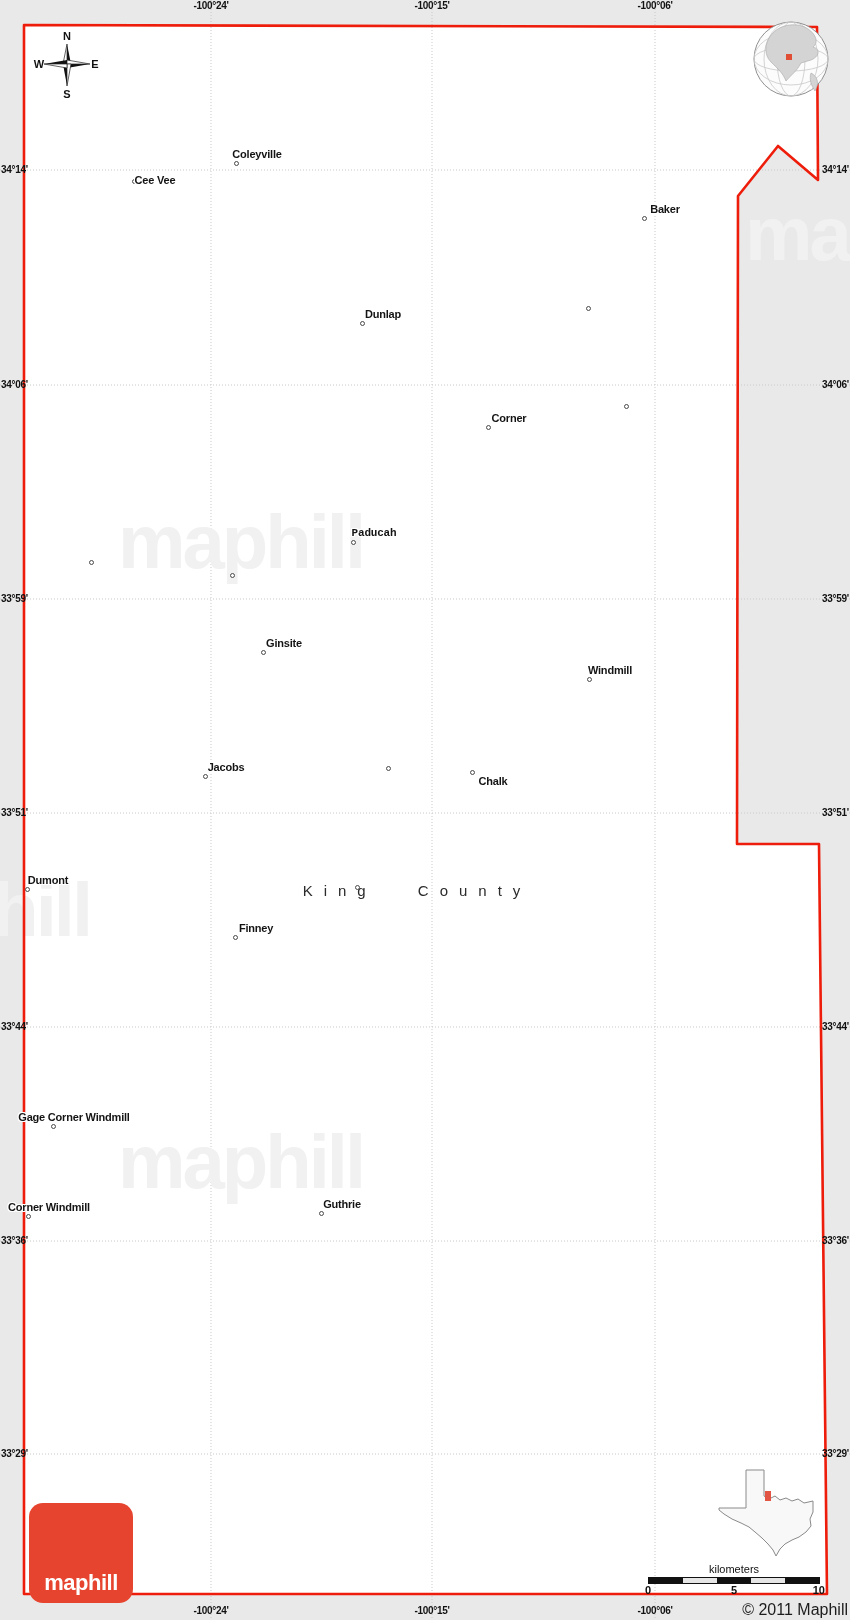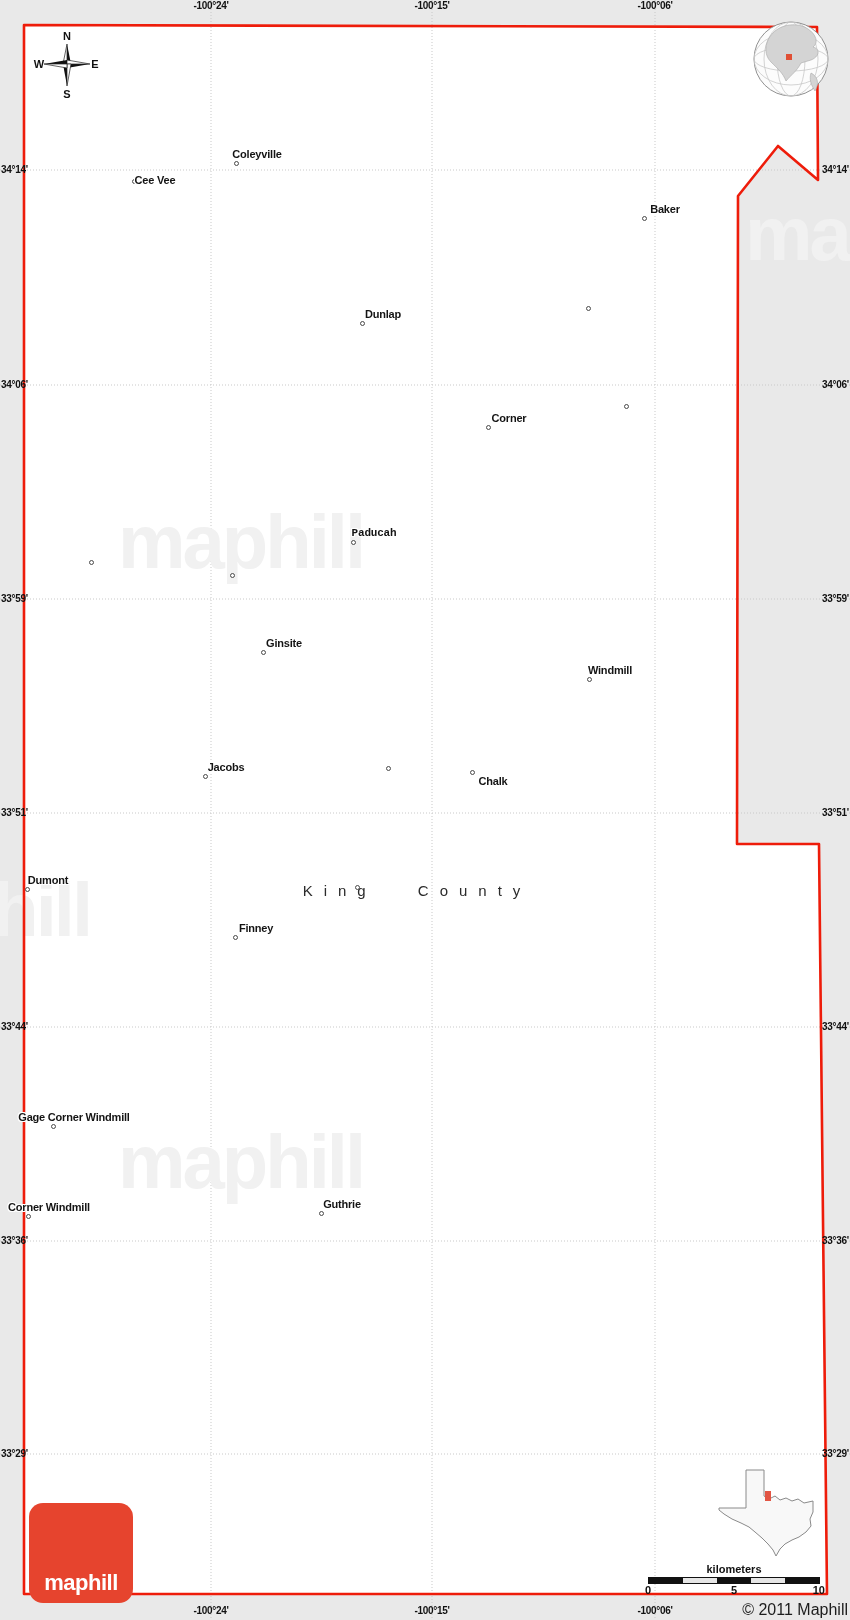--- a/index.html
+++ b/index.html
@@ -26,21 +26,21 @@
   #county-title{position:absolute;z-index:3;left:417px;top:882px;transform:translateX(-50%);
        font-size:15px;color:#2b2b2b;letter-spacing:11px;word-spacing:26px;white-space:nowrap;}
   #compass-svg{position:absolute;left:30px;top:26px;z-index:3;}
   #compass-svg text{font-family:"Liberation Sans",sans-serif;font-size:11px;font-weight:bold;fill:#111;text-anchor:middle;}
   #globe-svg{position:absolute;left:753px;top:21px;z-index:4;}
   #inset-svg{position:absolute;left:716px;top:1468px;z-index:3;}
   #logo{position:absolute;z-index:5;left:29px;top:1503px;width:104px;height:100px;
         border-radius:14px;display:flex;align-items:flex-end;justify-content:center;cursor:pointer;}
   #logo span{color:#fff;font-weight:bold;font-size:22px;letter-spacing:-0.5px;padding-bottom:7px;}
   #scalebar{position:absolute;z-index:3;left:648px;top:1563px;width:172px;}
-  #scale-title{text-align:center;font-size:11px;font-weight:bold;color:#111;margin-bottom:2px;}
+  #scale-title{text-align:center;font-size:11px;font-weight:normal;color:#111;margin-bottom:2px;}
   #scale-bar{display:flex;height:5px;border:1px solid #111;box-sizing:content-box;}
   #scale-bar div{flex:1;}
   #scale-ticks{position:relative;height:12px;font-size:11px;font-weight:bold;color:#111;}
   #scale-ticks span{position:absolute;top:0;}
   #scale-ticks span.t0{left:-3px;}
   #scale-ticks span.t1{left:50%;transform:translateX(-50%);}
   #scale-ticks span.t2{right:-5px;}
   #copyright{position:absolute;z-index:3;left:700px;top:1601px;width:148px;text-align:right;
         font-size:16px;color:#1d1d1d;cursor:pointer;}
 </style>

